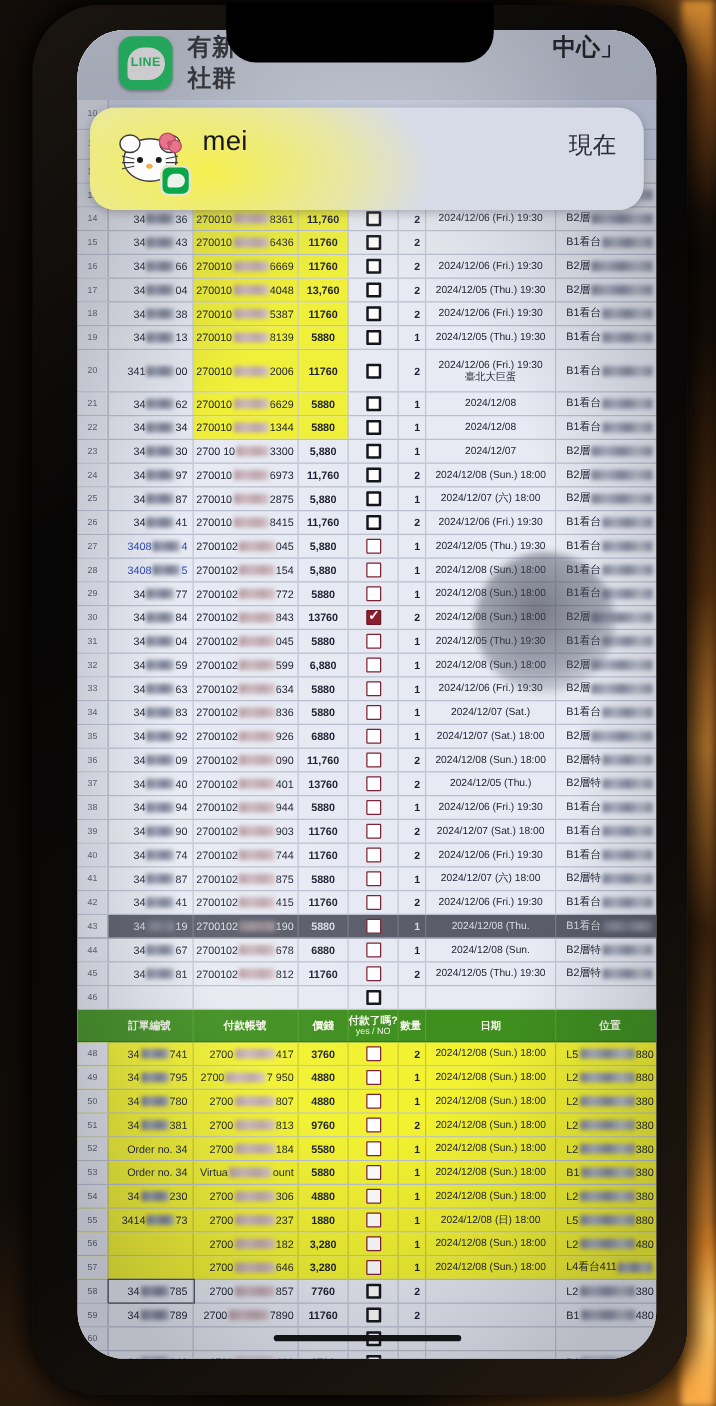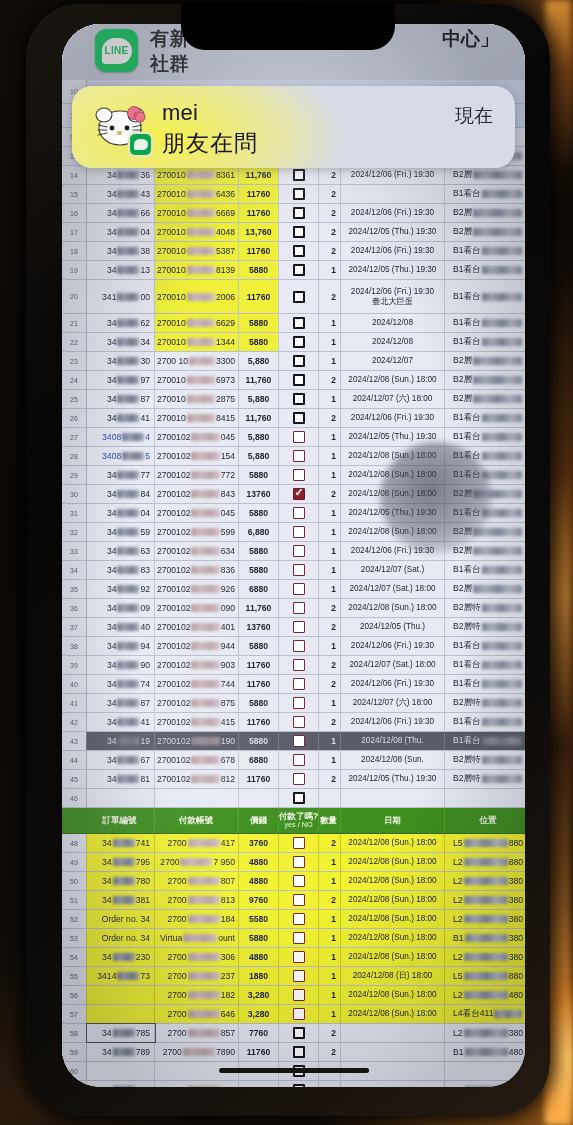--- a/index.html
+++ b/index.html
@@ -1481,21 +1481,20 @@
               <path d="M48 23 L39 25"></path>
                 <path d="M48 28 L39 28"></path>
                 <path d="M48 33 L39 31"></path>
             </g>
           </svg>
           <div class="line-badge">
               <i></i>
             </div>
         </div>
         <div class="notif-title">mei</div>
-        <div class="notif-body">朋友在問</div>
         <div class="notif-time">現在</div>
       </div>
 
       <div class="glare"></div>
       <div class="vignette"></div>
       <div id="homebar"></div>
     </div>
     <div id="notch"></div>
   </div>
 </div>

